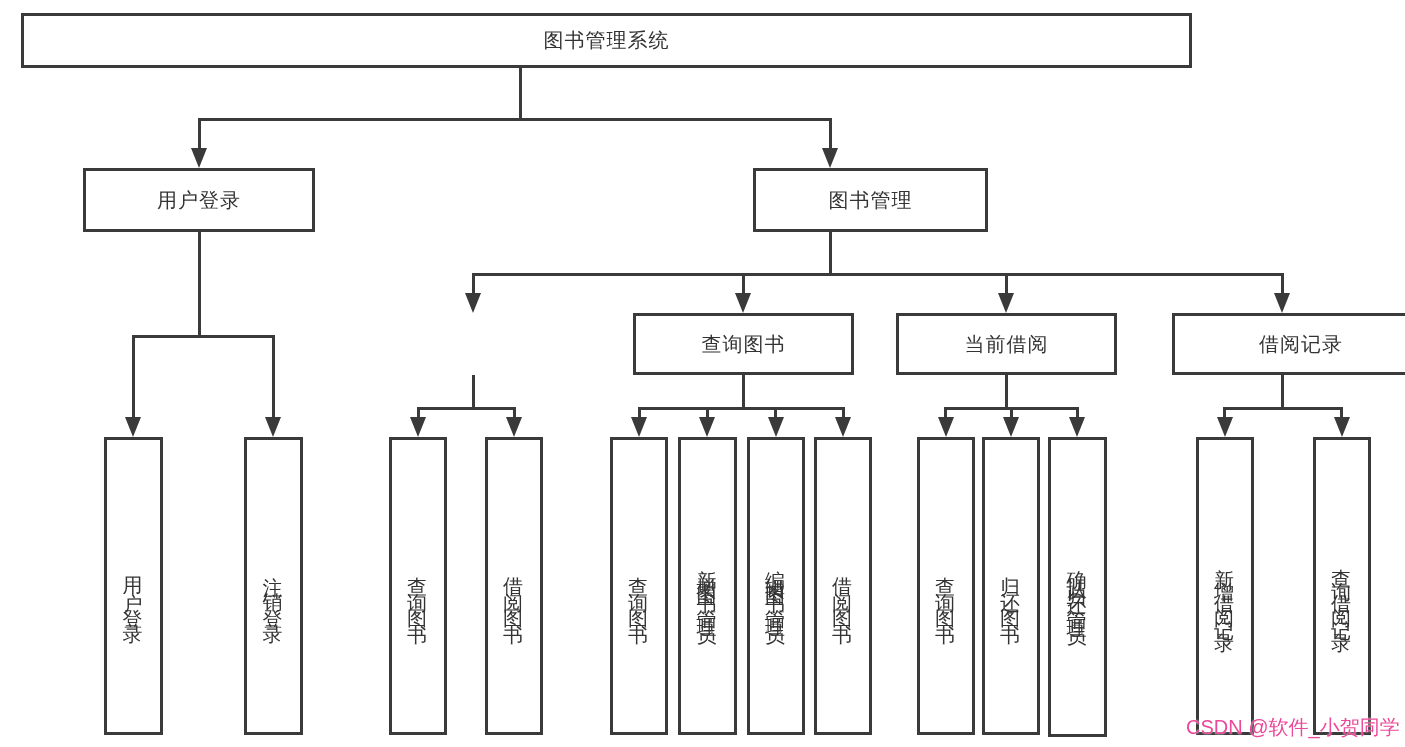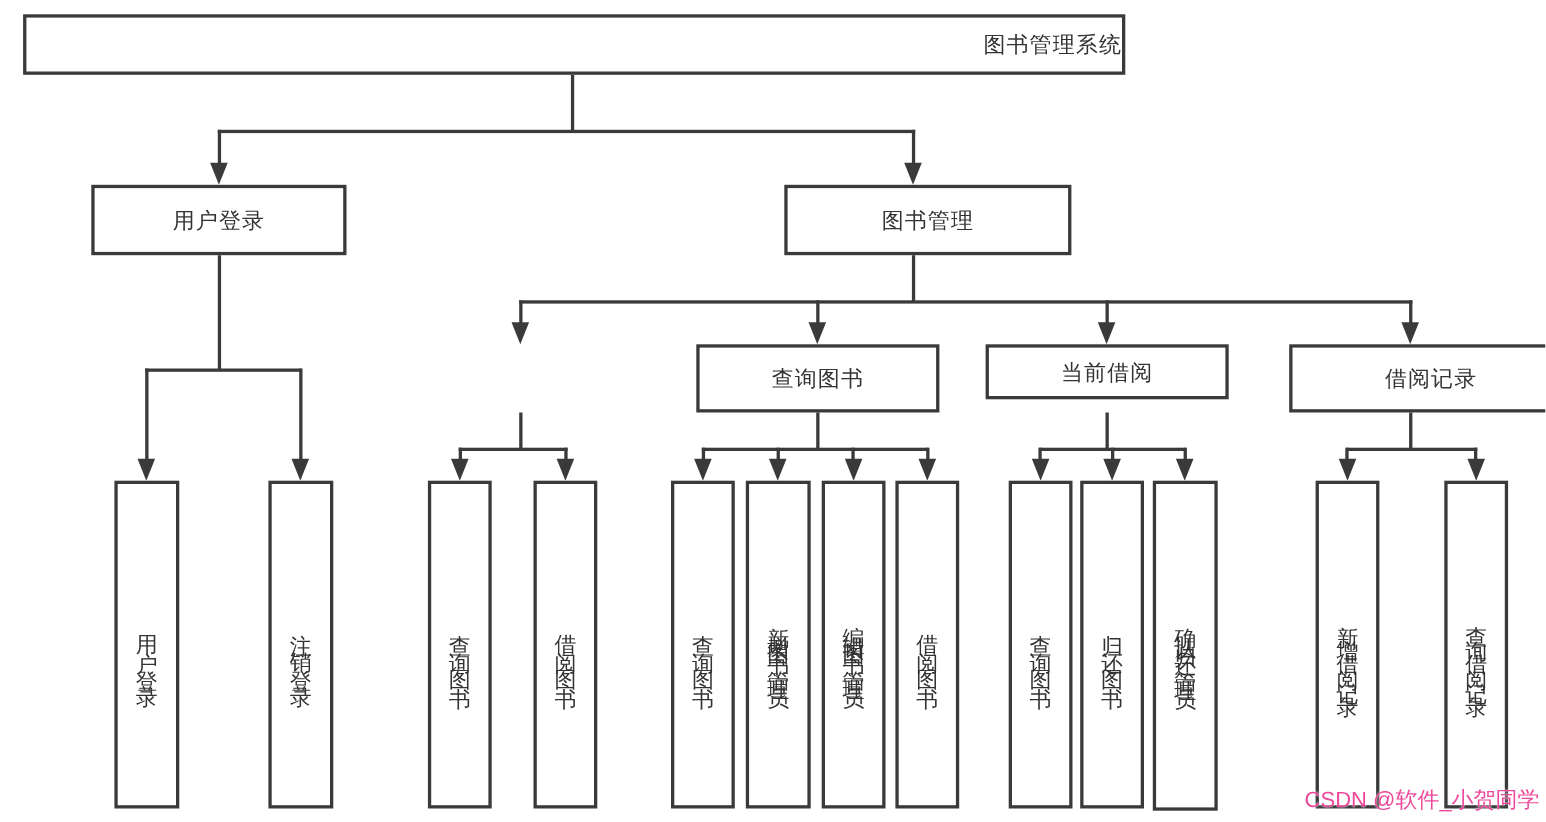--- a/index.html
+++ b/index.html
@@ -50,35 +50,35 @@
     text-shadow:0 0 2px #ffffff;
     z-index:5;
     letter-spacing:0px;
   }
 </style>
 </head>
 <body>
 
 <div id="canvas">
 
-  <div class="box" style="left:21px;top:13px;width:1002px;height:55px;justify-content:flex-end;">
+  <div class="box" style="left:21px;top:13px;width:1171px;height:55px;">
     <span>图书管理系统</span>
   </div>
 
   <div class="vline" style="left:519px;top:68px;height:52px;"></div>
   <div class="hline" style="left:198px;top:118px;width:634px;"></div>
   <div class="vline" style="left:198px;top:118px;height:32px;"></div>
   <div class="ahead" style="left:191px;top:148px;"></div>
   <div class="vline" style="left:829px;top:118px;height:32px;"></div>
   <div class="ahead" style="left:822px;top:148px;"></div>
 
   <div class="box" style="left:83px;top:168px;width:232px;height:64px;">
     <span>用户登录</span>
   </div>
-  <div class="box" style="left:713px;top:168px;width:261px;height:64px;">
+  <div class="box" style="left:753px;top:168px;width:235px;height:64px;">
     <span>图书管理</span>
   </div>
 
   <div class="vline" style="left:198px;top:232px;height:105px;"></div>
   <div class="hline" style="left:132px;top:335px;width:142px;"></div>
   <div class="vline" style="left:132px;top:335px;height:84px;"></div>
   <div class="ahead" style="left:125px;top:417px;"></div>
   <div class="vline" style="left:272px;top:335px;height:84px;"></div>
   <div class="ahead" style="left:265px;top:417px;"></div>
 
@@ -89,21 +89,21 @@
   <div class="vline" style="left:742px;top:273px;height:22px;"></div>
   <div class="ahead" style="left:735px;top:293px;"></div>
   <div class="vline" style="left:1005px;top:273px;height:22px;"></div>
   <div class="ahead" style="left:998px;top:293px;"></div>
   <div class="vline" style="left:1281px;top:273px;height:22px;"></div>
   <div class="ahead" style="left:1274px;top:293px;"></div>
 
   <div class="box" style="left:633px;top:313px;width:221px;height:62px;">
     <span>查询图书</span>
   </div>
-  <div class="box" style="left:896px;top:313px;width:221px;height:50px;">
+  <div class="box" style="left:896px;top:313px;width:221px;height:62px;">
     <span>当前借阅</span>
   </div>
   <div class="box" style="left:1172px;top:313px;width:258px;height:62px;">
     <span>借阅记录</span>
   </div>
 
   <div class="vline" style="left:472px;top:375px;height:34px;"></div>
   <div class="hline" style="left:417px;top:407px;width:99px;"></div>
   <div class="vline" style="left:417px;top:407px;height:12px;"></div>
   <div class="ahead" style="left:410px;top:417px;"></div>

